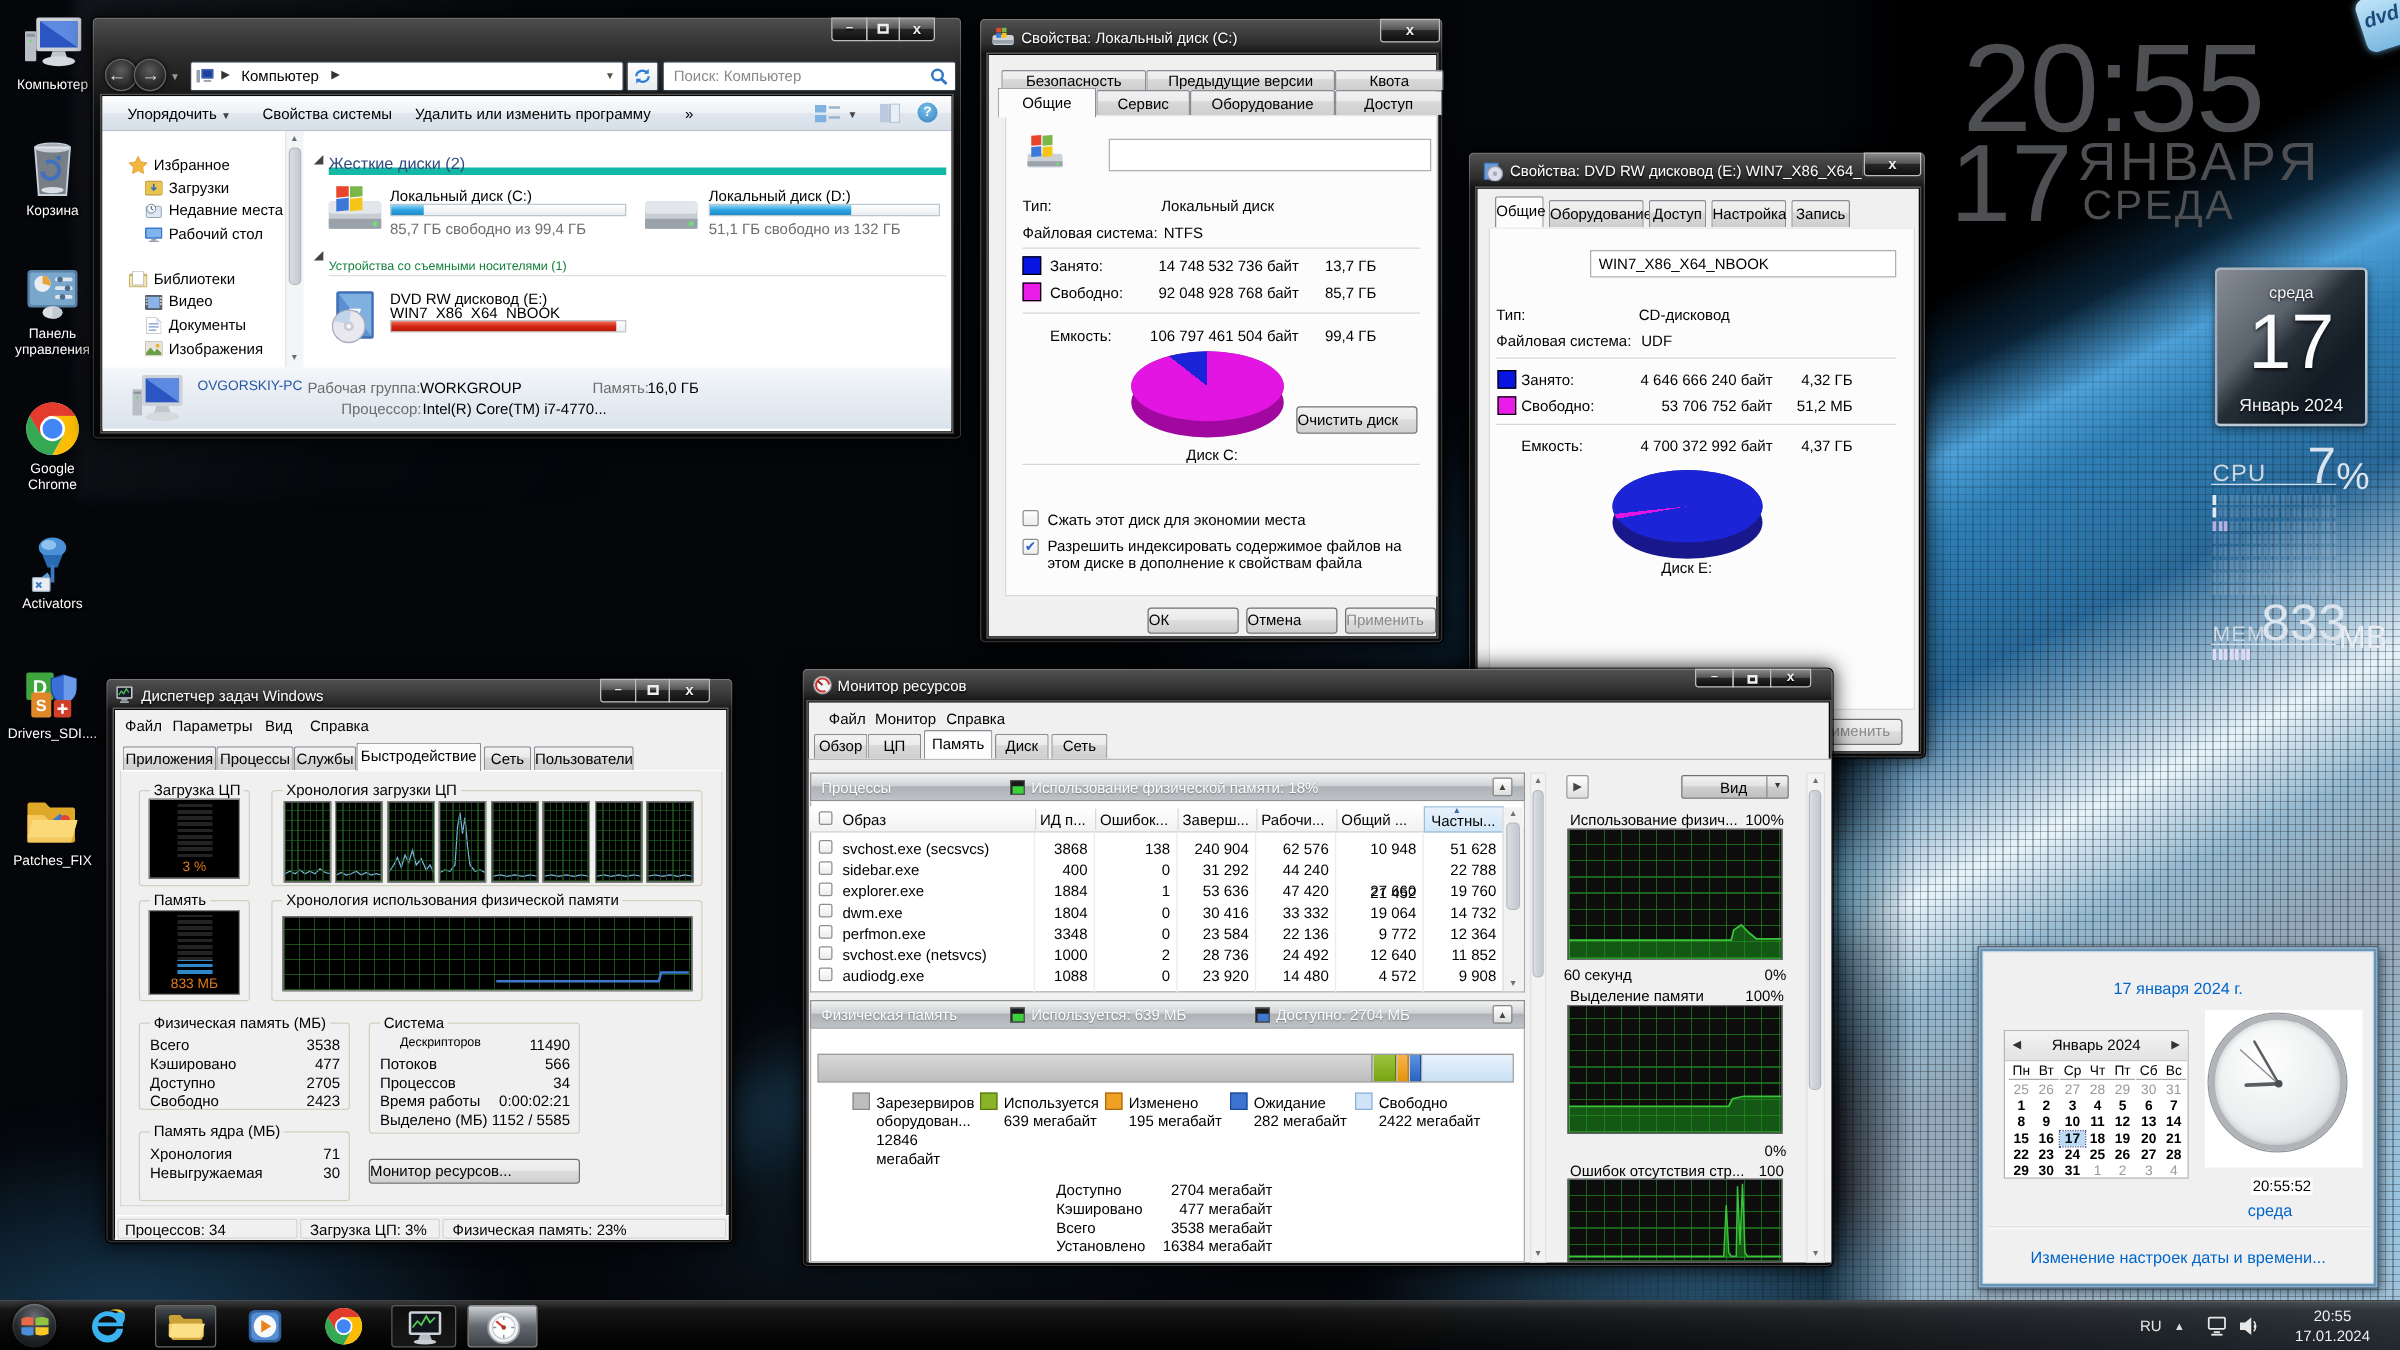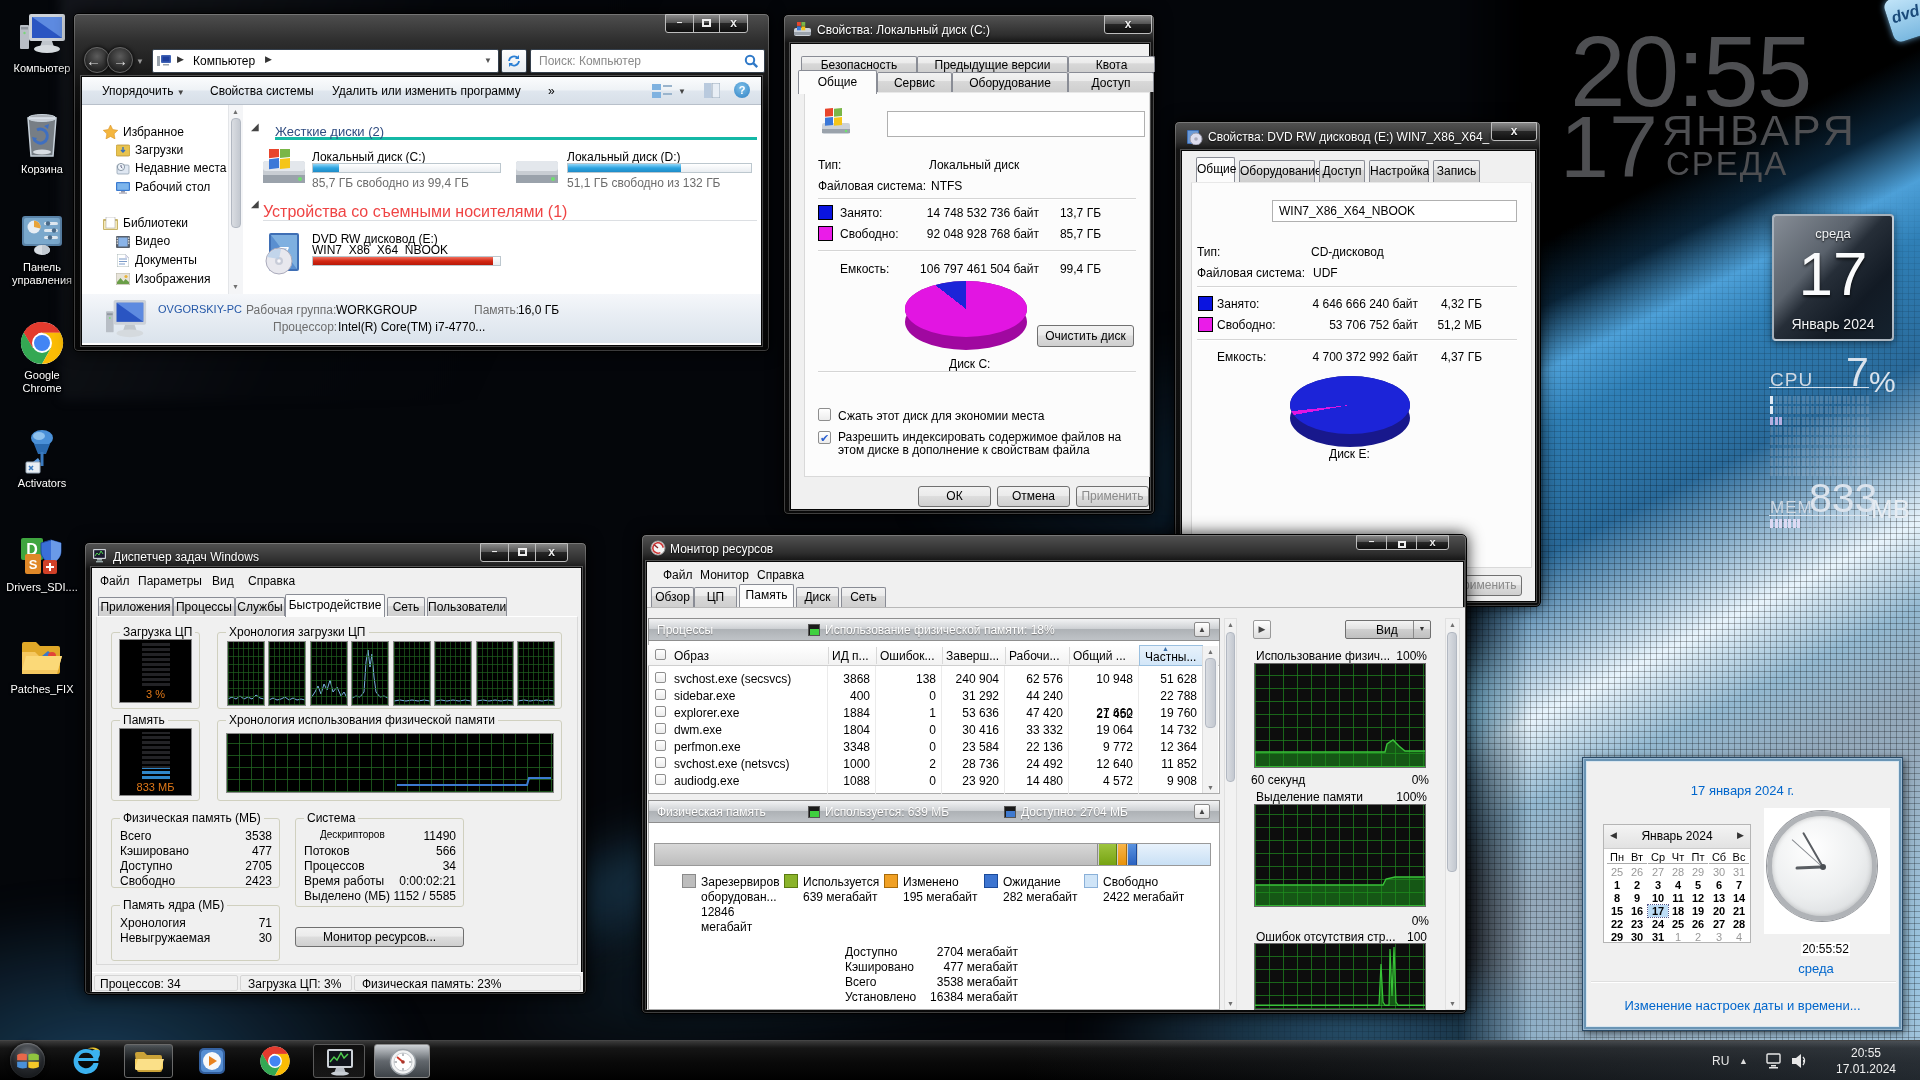--- a/index.html
+++ b/index.html
@@ -8,21 +8,21 @@
 .beam{position:absolute;filter:blur(18px)}
 #grid{position:absolute;inset:0;
 background:repeating-linear-gradient(90deg,rgba(0,0,0,0.28) 0 1px,transparent 1px 6px),repeating-linear-gradient(0deg,rgba(0,0,0,0.28) 0 1px,transparent 1px 6px);
 -webkit-mask-image:radial-gradient(1000px 800px at 1850px 780px,rgba(0,0,0,.95) 35%,transparent 75%);mask-image:radial-gradient(1000px 800px at 1850px 780px,rgba(0,0,0,.95) 35%,transparent 75%);}
 
 .win{position:absolute;border:1px solid #000;border-radius:5px;box-shadow:0 0 16px rgba(0,0,0,.85),inset 0 0 0 1px rgba(255,255,255,.22)}
 .wbody{position:absolute;background:#f0f0f0;border:1px solid #050505;box-shadow:0 0 0 1px rgba(255,255,255,.25)}
 .ttext{position:absolute;color:#fff;font-size:12px;text-shadow:0 1px 2px #000;white-space:nowrap}
 .cbtns{position:absolute;display:flex}
 .cbtn{height:19px;border:1px solid #bdbdbd;background:linear-gradient(#8a8a8a,#555 45%,#262626 50%,#0f0f0f);color:#eee;font-size:10px;text-align:center;line-height:17px;margin-left:-1px;font-weight:bold;text-shadow:0 1px 1px #000}
-.btn{position:absolute;border:1px solid #707070;border-radius:3px;background:linear-gradient(#f2f2f2,#ebebeb 45%,#dddddd 50%,#cfcfcf);font-size:12px;color:#000;text-align:center}
+.btn{position:absolute;border:1px solid #707070;border-radius:3px;background:linear-gradient(#f2f2f2,#ebebeb 45%,#dddddd 50%,#cfcfcf);font-size:12px;color:#000;}
 .tab{position:absolute;border:1px solid #898c95;border-bottom:none;border-radius:2px 2px 0 0;background:linear-gradient(#f2f2f2,#ebebeb 40%,#d8d8d8 45%,#cfcfcf);font-size:12px;text-align:center;color:#000}
 .tabon{background:#fcfcfc;z-index:3}
 .gbox{position:absolute;border:1px solid #d0d0bf;border-radius:3px}
 .glab{position:absolute;top:-8px;left:8px;background:#f0f0f0;padding:0 3px;font-size:12px;color:#000}
 .t12{font-size:12px;color:#000;position:absolute;white-space:nowrap}
 .t11{font-size:11px;color:#000;position:absolute;white-space:nowrap}
 .gray{color:#6d6d6d}
 .r{text-align:right}
 .sep{position:absolute;height:1px;background:#d5d5d5;box-shadow:0 1px 0 #fff}
 .cb{position:absolute;width:13px;height:13px;border:1px solid #8e8e8e;background:linear-gradient(#fff,#ececec);border-radius:2px}
@@ -492,21 +492,21 @@
       <span class="t12" style="left:53px;top:167px">Изображения</span>
     </div>
     <div class="abs" style="left:146px;top:28px;width:15px;height:189px;background:#f4f5f7;border-left:1px solid #e3e5e8">
        <span style="position:absolute;left:3px;top:3px;font-size:7px;color:#707070">▲</span>
        <span style="position:absolute;left:3px;top:178px;font-size:7px;color:#707070">▼</span>
        <div style="position:absolute;left:2px;top:13px;width:10px;height:110px;background:linear-gradient(90deg,#dadde2,#c3c8d0);border:1px solid #b2b8c2;border-radius:4px"></div>
     </div>
 
     <div class="abs" style="left:161px;top:28px;width:518px;height:189px;background:#fff">
       <span style="position:absolute;left:8px;top:16px;font-size:10px;color:#444">◢</span>
-      <div style="position:absolute;left:32px;top:17px;right:4px;border-bottom:3px solid #14b8a6;height:18px"><span style="font-size:13px;color:#2f4c80">Жесткие диски (2)</span></div>
+      <div style="position:absolute;left:20px;top:17px;right:4px;border-bottom:6px solid #14b8a6;height:18px"><span style="font-size:13px;color:#2f4c80">Жесткие диски (2)</span></div>
 
       <svg width="46" height="46" style="position:absolute;left:18px;top:44px" viewBox="0 0 46 46">
         <rect x="2" y="12" width="42" height="22" rx="3" fill="#c8cdd3"></rect>
           <rect x="2" y="12" width="42" height="10" rx="3" fill="#e3e7ec"></rect>
         <rect x="2" y="26" width="42" height="8" fill="#9aa2ab"></rect>
           <circle cx="39" cy="30" r="2" fill="#6fe06f"></circle>
         <g>
             <rect x="8" y="0" width="10" height="10" fill="#e8452c" transform="skewY(-6)"></rect>
             <rect x="19" y="0" width="10" height="10" fill="#7ab648" transform="skewY(-6) translate(0,1)"></rect>
             <rect x="8" y="11" width="10" height="10" fill="#3b78d8" transform="skewY(-6)"></rect>
@@ -524,21 +524,21 @@
           <rect x="2" y="12" width="42" height="10" rx="3" fill="#e3e7ec"></rect>
         <rect x="2" y="26" width="42" height="8" fill="#9aa2ab"></rect>
           <circle cx="39" cy="30" r="2" fill="#6fe06f"></circle>
       </svg>
       <span class="t12" style="left:324px;top:45px">Локальный диск (D:)</span>
       <div style="position:absolute;left:324px;top:58px;width:185px;height:10px;border:1px solid #bcc7ce;background:linear-gradient(#fff,#e9edf1)">
           <div style="width:62%;height:100%;background:linear-gradient(#8ed6f8,#2da4e0 50%,#1e8cc8)"></div>
         </div>
       <span class="t12 gray" style="left:324px;top:71px">51,1 ГБ свободно из 132 ГБ</span>
       <span style="position:absolute;left:8px;top:93px;font-size:10px;color:#444">◢</span>
-      <div style="position:absolute;left:20px;top:98px;right:4px;border-bottom:1px solid #dcdfe3;height:18px"><span style="font-size:16px;color:#ef4444">Устройства со съемными носителями (1)</span></div>
+      <div style="position:absolute;left:20px;top:98px;right:4px;border-bottom:1px solid #dcdfe3;height:18px"><span style="font-size:10px;color:#15803d">Устройства со съемными носителями (1)</span></div>
 
       <svg width="46" height="46" style="position:absolute;left:18px;top:126px" viewBox="0 0 46 46">
         <rect x="8" y="2" width="30" height="38" rx="2" fill="#3f6fb5"></rect>
           <rect x="10" y="4" width="26" height="34" fill="#5a8fd0"></rect>
         <path d="M10 4h26v34z" fill="#7fb0e0"></path>
           <text x="23" y="30" font-size="20" fill="#fff" text-anchor="middle" font-family="Liberation Sans">7</text>
         <circle cx="18" cy="30" r="13" fill="#e8e8ee" stroke="#aab" stroke-width="1"></circle>
           <circle cx="18" cy="30" r="4" fill="#c8ccd8"></circle>
           <circle cx="18" cy="30" r="1.8" fill="#f8f8fc"></circle>
           <path d="M6 26a13 13 0 0 1 14-8l-2 10z" fill="#b8d0ea" opacity=".8"></path>

